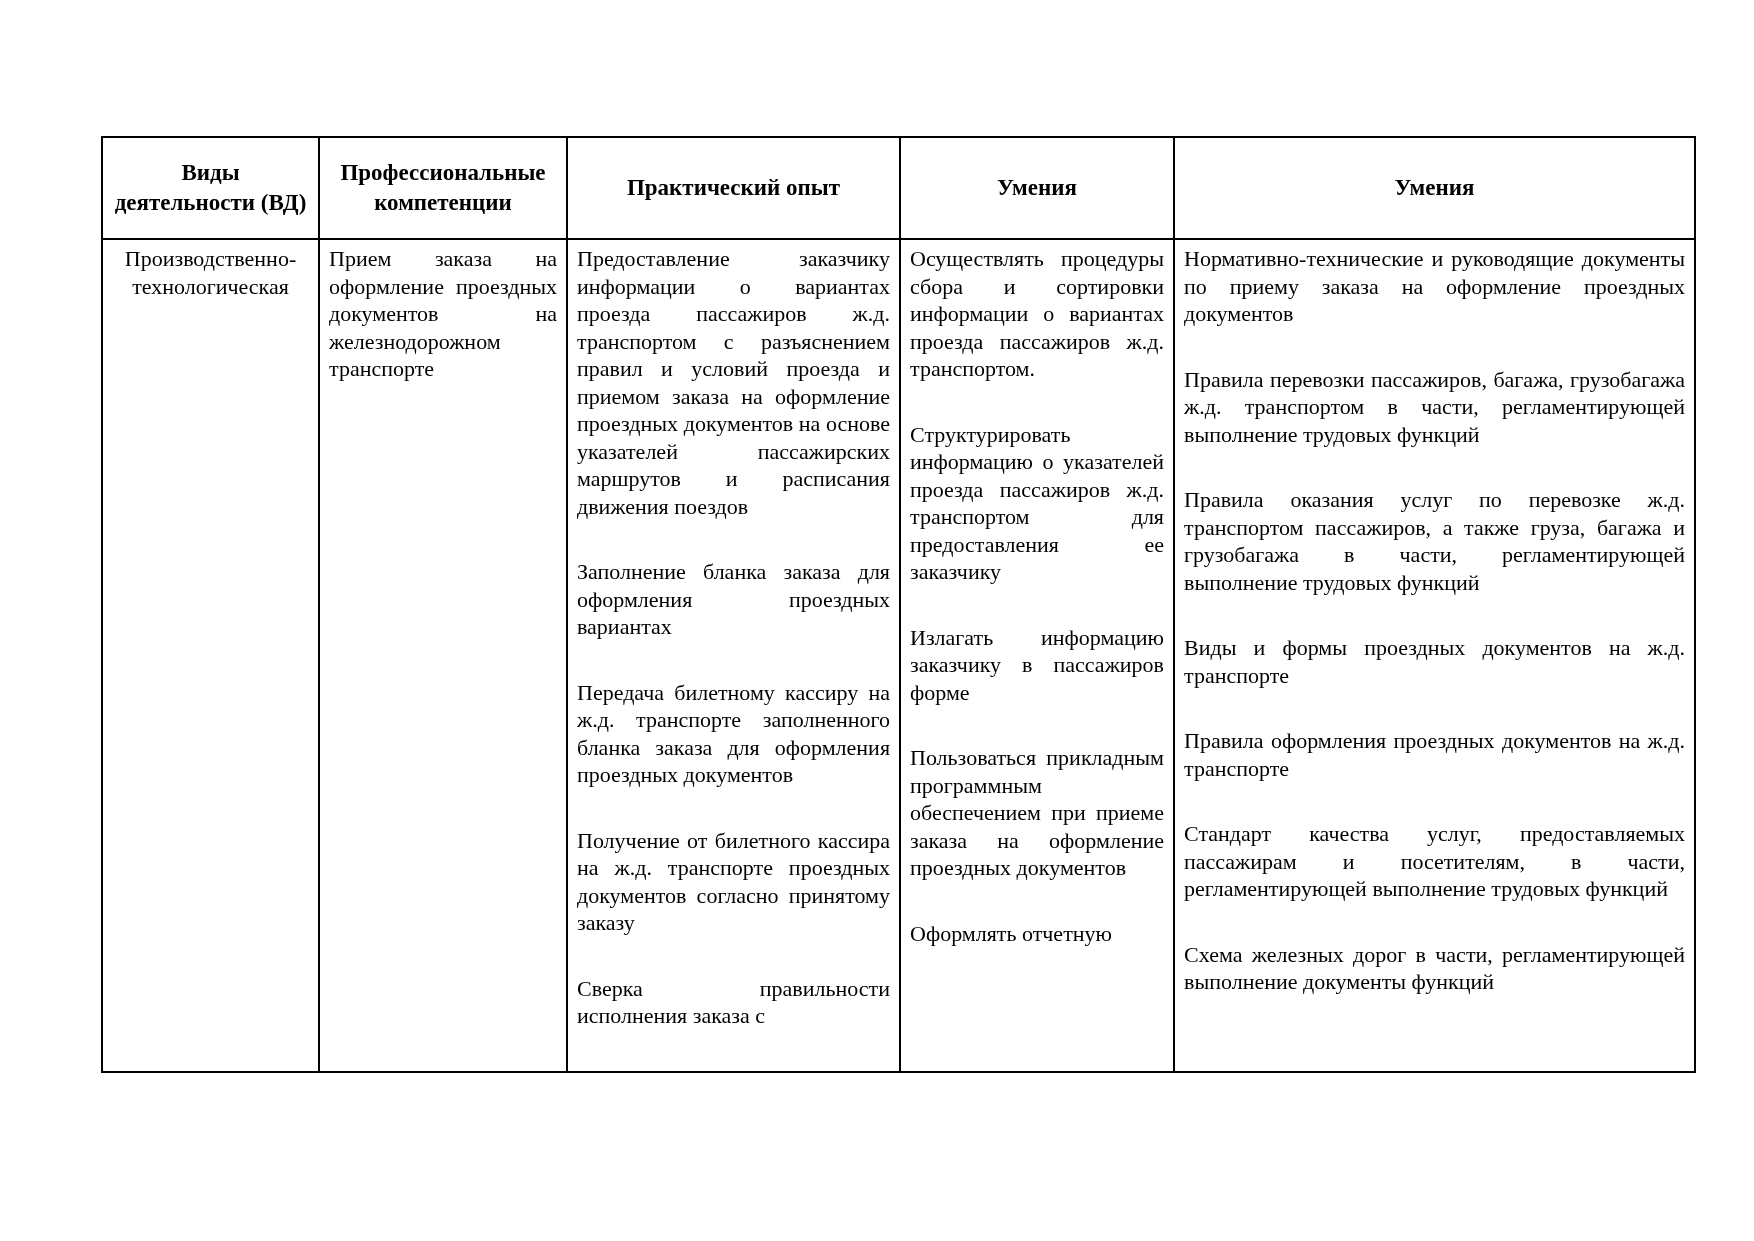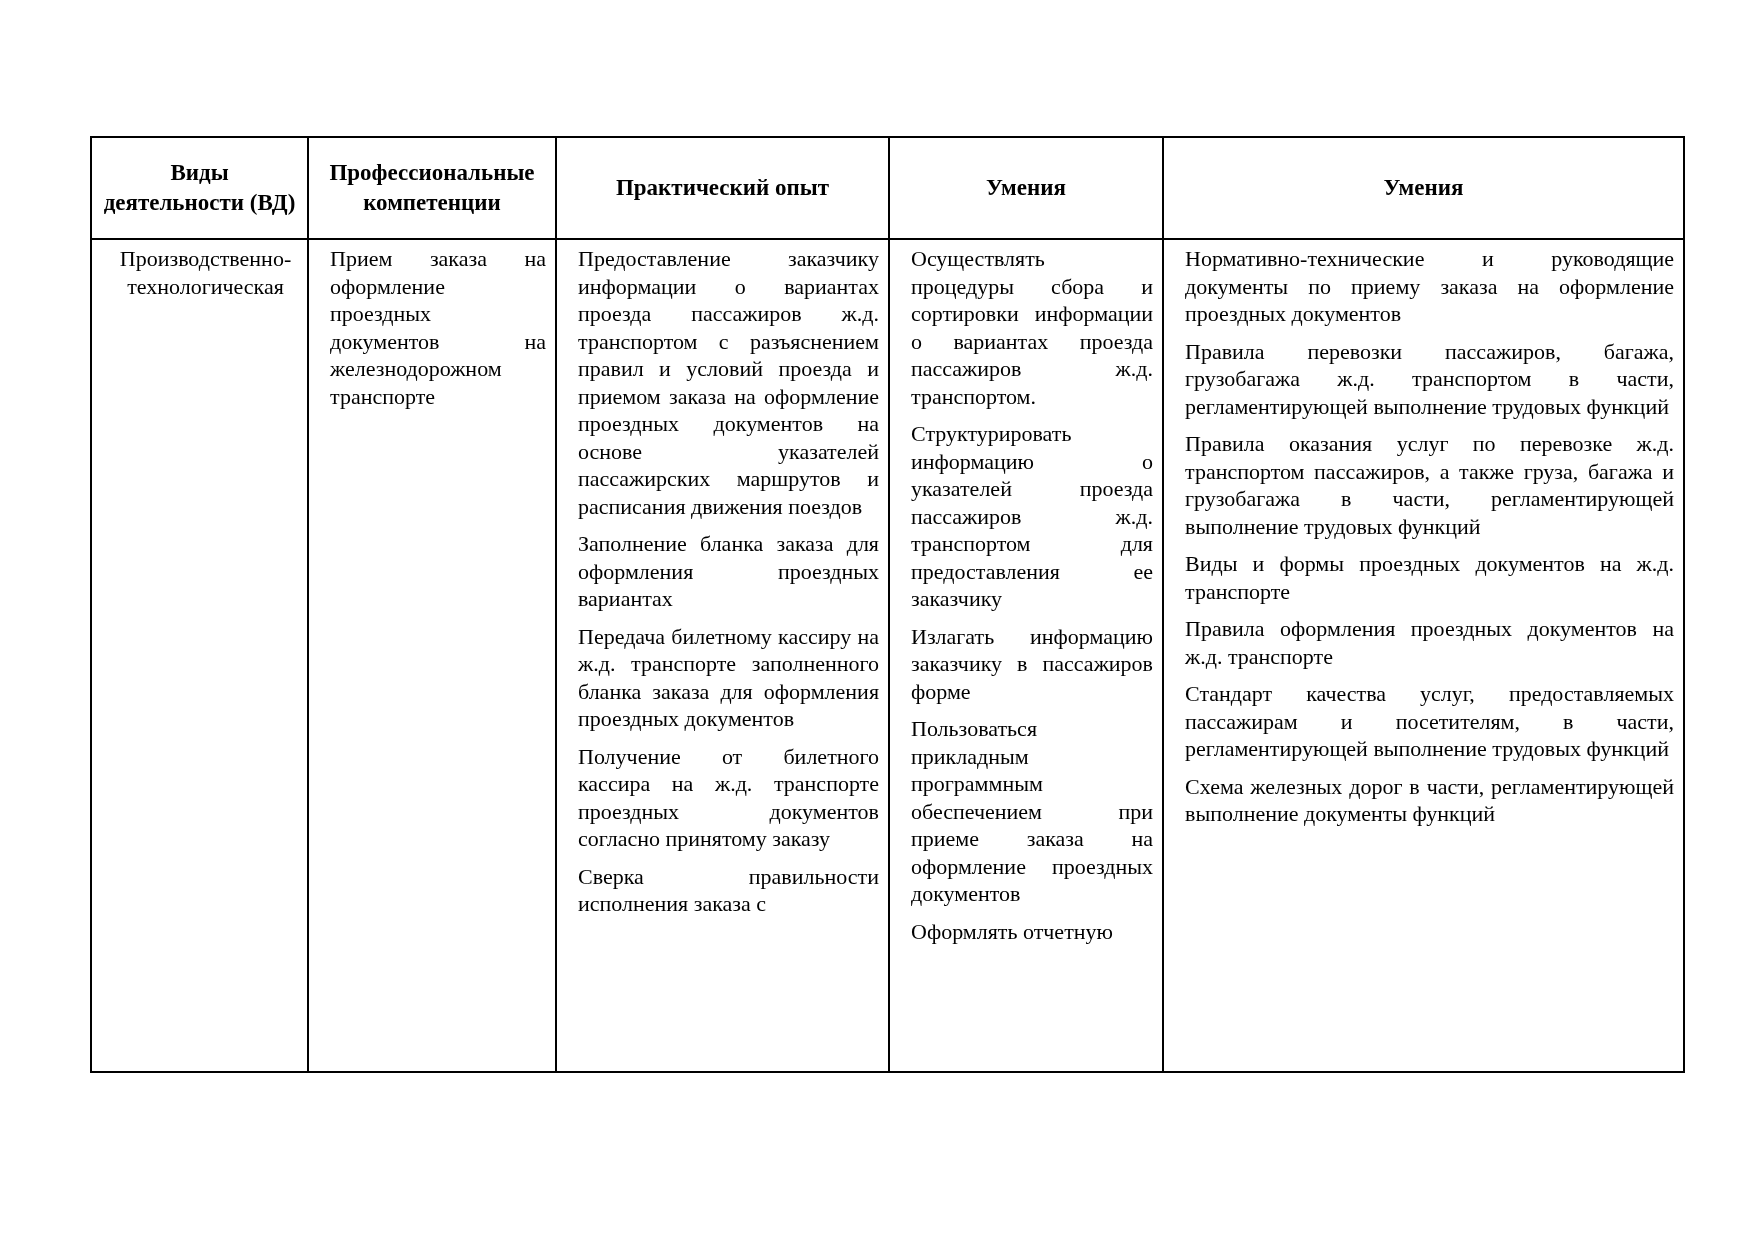--- a/index.html
+++ b/index.html
@@ -10,21 +10,21 @@
     width: 1754px;
     height: 1241px;
     background: #ffffff;
     position: relative;
     font-family: "Liberation Serif", "DejaVu Serif", serif;
     color: #000000;
     overflow: hidden;
   }
   table.doc-table {
     position: absolute;
-    left: 90px;
+    left: 101px;
     top: 136px;
     width: 1593px;
     border-collapse: collapse;
     table-layout: fixed;
   }
   .doc-table th, .doc-table td {
     border: 2px solid #000000;
     padding: 0;
     vertical-align: top;
   }
@@ -32,35 +32,34 @@
     height: 96px;
     vertical-align: middle;
     text-align: center;
     font-weight: bold;
     font-size: 23px;
     line-height: 30px;
     padding: 2px 6px;
   }
   .doc-table tbody td {
     height: 831px;
-    padding-left: 12px;
   }
   .cell-clip {
     height: 824px;
     overflow: hidden;
     padding: 5px 9px 0 9px;
     font-size: 22px;
     line-height: 27.5px;
   }
   .cell-clip p {
     margin: 0;
     text-align: justify;
   }
   .cell-clip p + p {
-    margin-top: 10px;
+    margin-top: 38px;
   }
   .cell-clip.center-text {
     text-align: center;
   }
 </style>
 </head>
 <body>
 
 <table class="doc-table">
   <colgroup>

